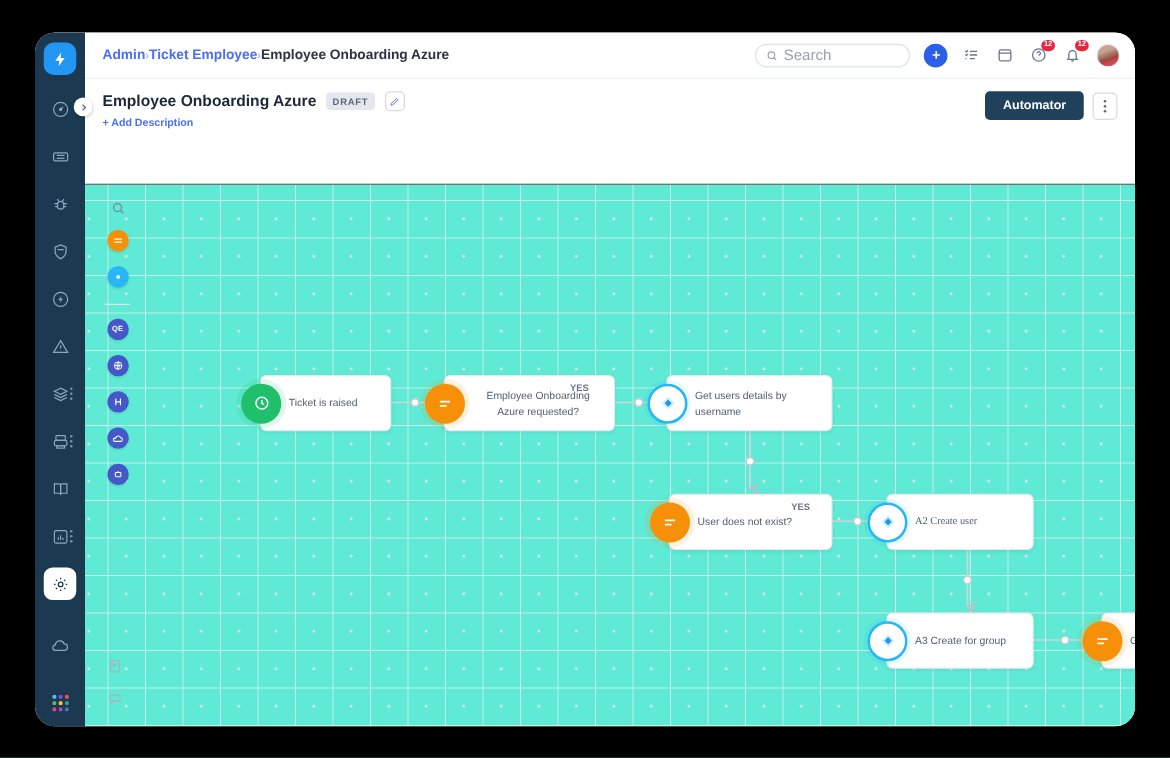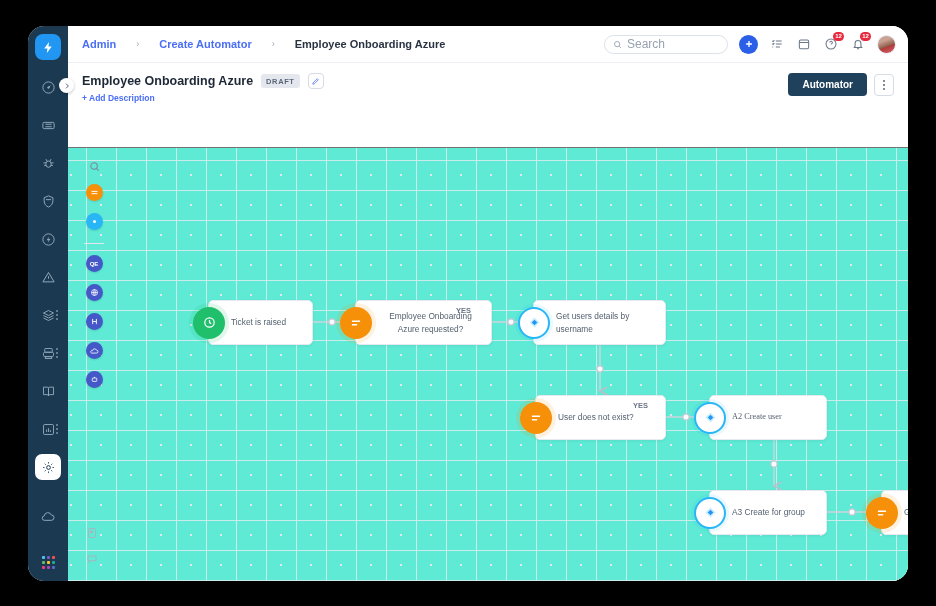--- a/index.html
+++ b/index.html
@@ -85,21 +85,21 @@
 
   
   .topbar {
     height: 37px;
     flex: 0 0 37px;
     display: flex;
     align-items: center;
     padding: 0 12px 0 14px;
     border-bottom: 1px solid #eceff3;
   }
-  .crumbs { display: flex; align-items: center; gap: 20px; font-size: 11px; }
+  .crumbs { display: flex; align-items: center; gap: 0; font-size: 11px; }
   .crumb-link { color: #4a6ef5; font-weight: 700; }
   .crumb-sep { color: #9aa5b5; font-size: 9px; }
   .crumb-current { color: #2a3342; font-weight: 700; }
   .topbar-right { margin-left: auto; display: flex; align-items: center; gap: 11px; }
   .searchbox {
     width: 124px; height: 19px;
     border: 1px solid #dde2ea;
     border-radius: 10px;
     display: flex; align-items: center;
     gap: 5px; padding: 0 8px;
@@ -371,21 +371,21 @@
       </svg>
     </div>
   </div>
 
   <div class="main">
 
     <div class="topbar">
       <div class="crumbs">
         <span class="crumb-link">Admin</span>
         <span class="crumb-sep">›</span>
-        <span class="crumb-link">Create Automator</span>
+        <span class="crumb-link">Ticket Employee</span>
         <span class="crumb-sep">›</span>
         <span class="crumb-current">Employee Onboarding Azure</span>
       </div>
 
       <div class="topbar-right">
         <div class="searchbox">
           <svg width="9" height="9" viewBox="0 0 24 24" fill="none" stroke="#97a1b0" stroke-width="2.4">
             <circle cx="11" cy="11" r="7"></circle>
               <path d="M16.5 16.5L21 21"></path>
           </svg>

